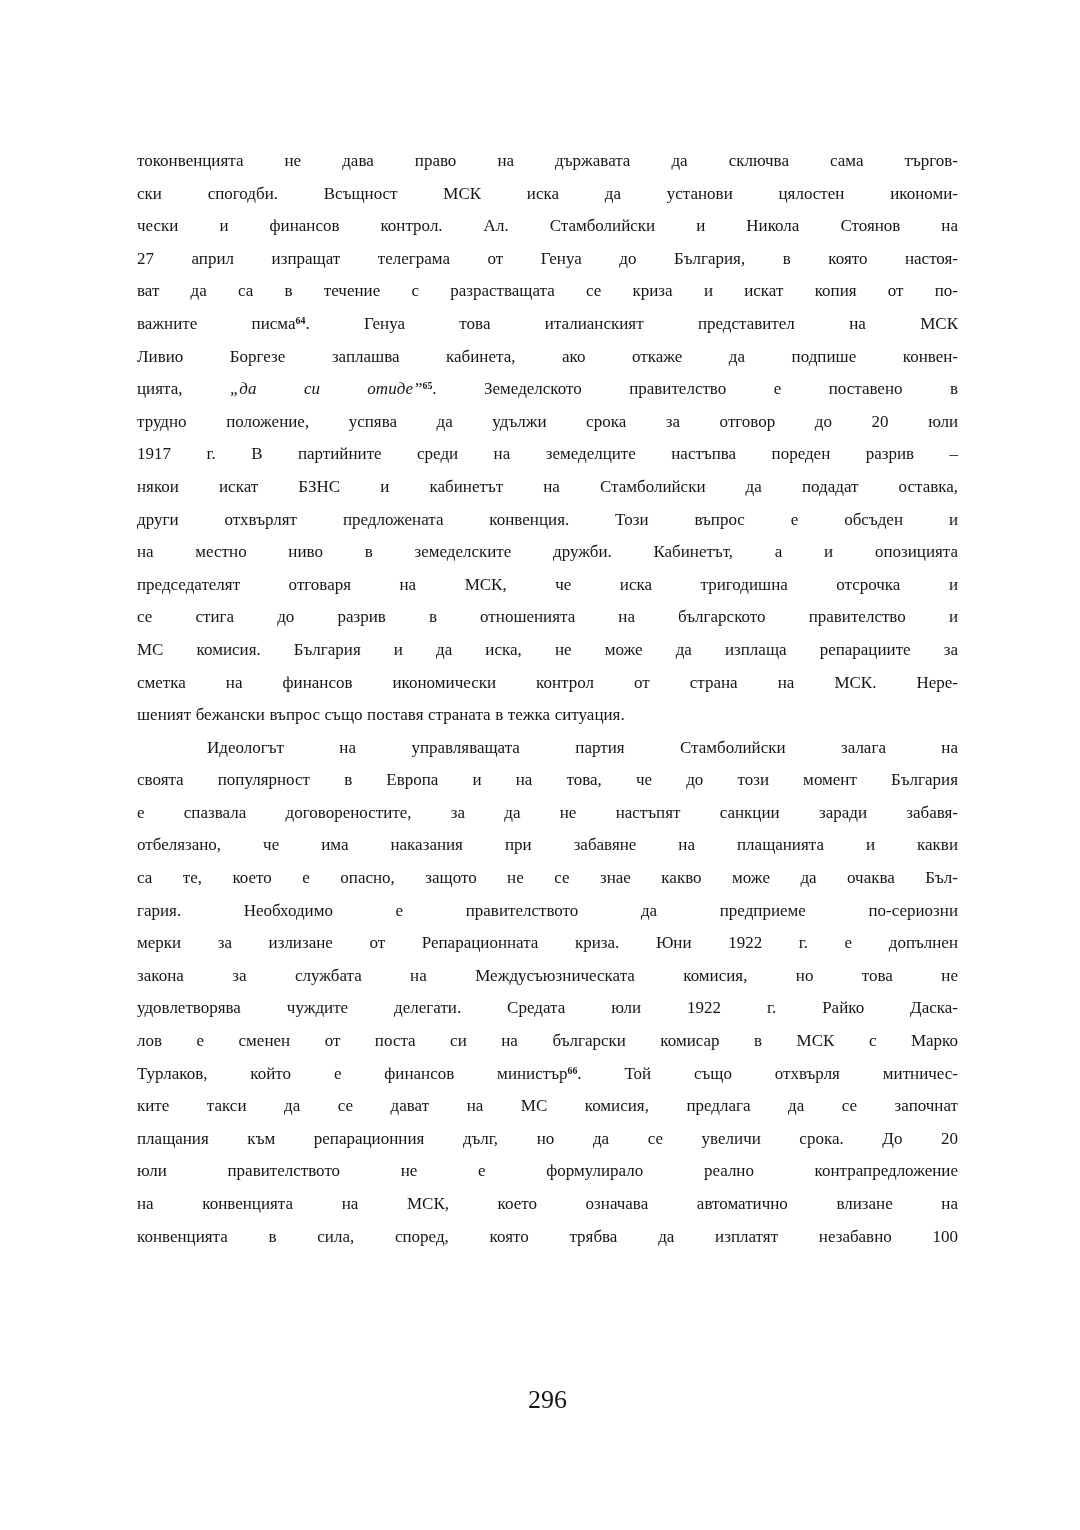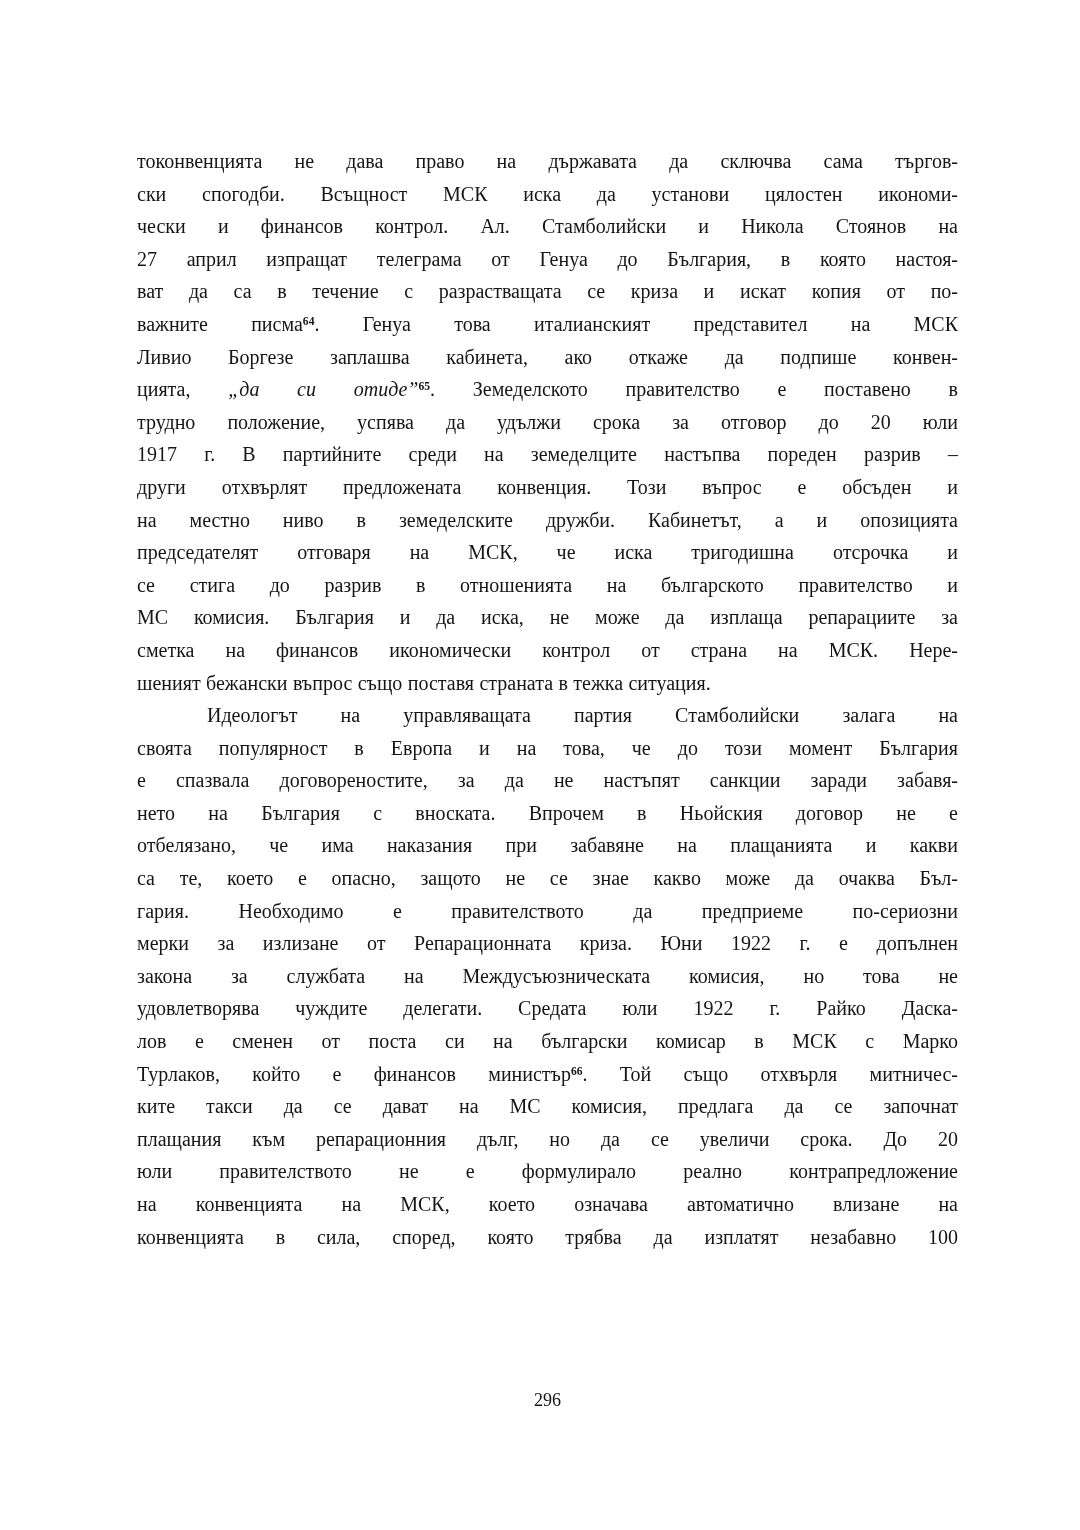--- a/index.html
+++ b/index.html
@@ -20,21 +20,21 @@
     inset: 0;
     background: #ffffff;
   }
   .text-block {
     position: absolute;
     left: 137px;
     top: 145px;
     width: 821px;
   }
   .line {
-    font-size: 20px;
+    font-size: 17px;
     line-height: 32.6px;
     text-align: justify;
     text-align-last: justify;
     word-spacing: 0.02em;
   }
   .line.para-end {
     text-align-last: left;
   }
   .line.indent {
     text-indent: 70px;
@@ -50,50 +50,50 @@
     position: relative;
     top: -0.52em;
     font-weight: bold;
   }
   .page-number {
     position: absolute;
     left: 137px;
     top: 1384px;
     width: 821px;
     text-align-last: center;
-    font-size: 18px;
+    font-size: 26px;
     line-height: 32.6px;
   }
 </style>
 </head>
 <body>
 
 <div class="book-page">
   <div class="text-block">
       <div class="line"><span>токонвенцията не дава право на държавата да сключва сама търгов-</span></div>
       <div class="line"><span>ски спогодби. Всъщност МСК иска да установи цялостен икономи-</span></div>
       <div class="line"><span>чески и финансов контрол. Ал. Стамболийски и Никола Стоянов на</span></div>
       <div class="line"><span>27 април изпращат телеграма от Генуа до България, в която настоя-</span></div>
       <div class="line"><span>ват да са в течение с разрастващата се криза и искат копия от по-</span></div>
       <div class="line"><span>важните писма</span><sup class="fnref">64</sup><span>. Генуа това италианският представител на МСК</span></div>
       <div class="line"><span>Ливио Боргезе заплашва кабинета, ако откаже да подпише конвен-</span></div>
       <div class="line"><span>цията, </span><span class="italic">„да си отиде”</span><sup class="fnref">65</sup><span>. Земеделското правителство е поставено в</span></div>
       <div class="line"><span>трудно положение, успява да удължи срока за отговор до 20 юли</span></div>
       <div class="line"><span>1917 г. В партийните среди на земеделците настъпва пореден разрив –</span></div>
+      <div class="line"><span>някои искат БЗНС и кабинетът на Стамболийски да подадат оставка,</span></div>
       <div class="line"><span>други отхвърлят предложената конвенция. Този въпрос е обсъден и</span></div>
       <div class="line"><span>на местно ниво в земеделските дружби. Кабинетът, а и опозицията</span></div>
       <div class="line"><span>председателят отговаря на МСК, че иска тригодишна отсрочка и</span></div>
       <div class="line"><span>се стига до разрив в отношенията на българското правителство и</span></div>
       <div class="line"><span>МС комисия. България и да иска, не може да изплаща репарациите за</span></div>
       <div class="line"><span>сметка на финансов икономически контрол от страна на МСК. Нере-</span></div>
       <div class="line para-end"><span>шеният бежански въпрос също поставя страната в тежка ситуация.</span></div>
       <div class="line indent"><span>Идеологът на управляващата партия Стамболийски залага на</span></div>
       <div class="line"><span>своята популярност в Европа и на това, че до този момент България</span></div>
       <div class="line"><span>е спазвала договореностите, за да не настъпят санкции заради забавя-</span></div>
-      <div class="line"><span>нето на България с вноската. Впрочем в Ньойския договор не е</span></div>
       <div class="line"><span>отбелязано, че има наказания при забавяне на плащанията и какви</span></div>
       <div class="line"><span>са те, което е опасно, защото не се знае какво може да очаква Бъл-</span></div>
       <div class="line"><span>гария. Необходимо е правителството да предприеме по-сериозни</span></div>
       <div class="line"><span>мерки за излизане от Репарационната криза. Юни 1922 г. е допълнен</span></div>
       <div class="line"><span>закона за службата на Междусъюзническата комисия, но това не</span></div>
       <div class="line"><span>удовлетворява чуждите делегати. Средата юли 1922 г. Райко Даска-</span></div>
       <div class="line"><span>лов е сменен от поста си на български комисар в МСК с Марко</span></div>
       <div class="line"><span>Турлаков, който е финансов министър</span><sup class="fnref">66</sup><span>. Той също отхвърля митничес-</span></div>
       <div class="line"><span>ките такси да се дават на МС комисия, предлага да се започнат</span></div>
       <div class="line"><span>плащания към репарационния дълг, но да се увеличи срока. До 20</span></div>

